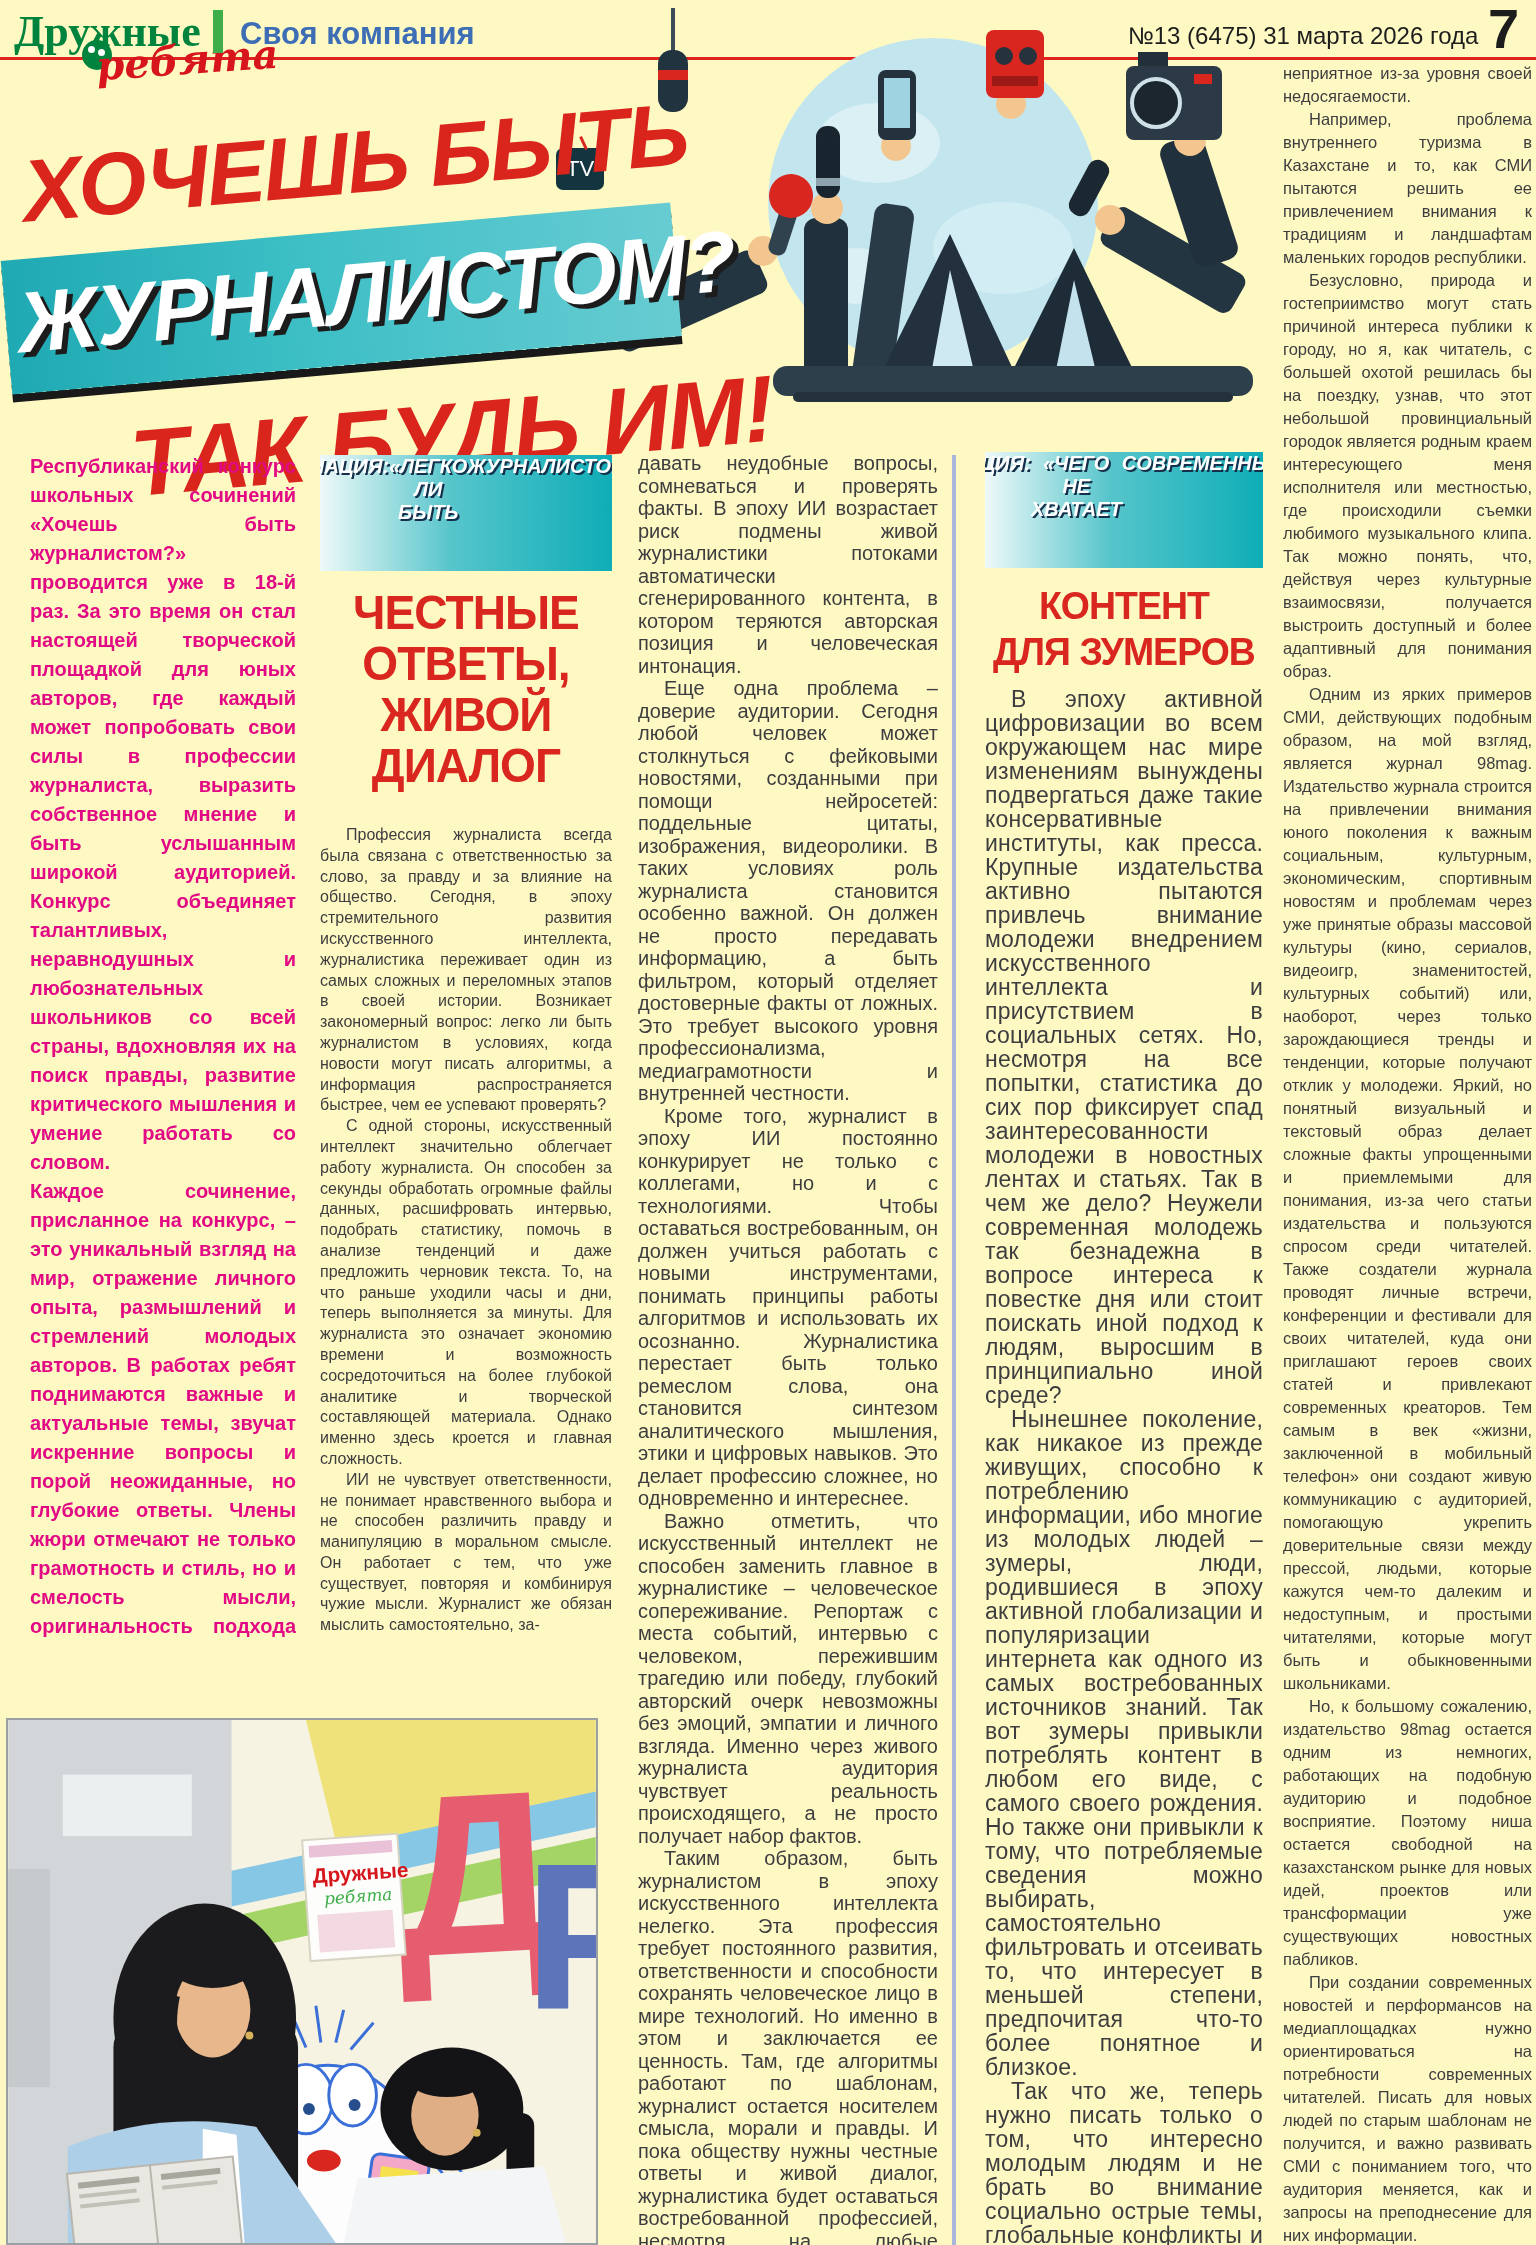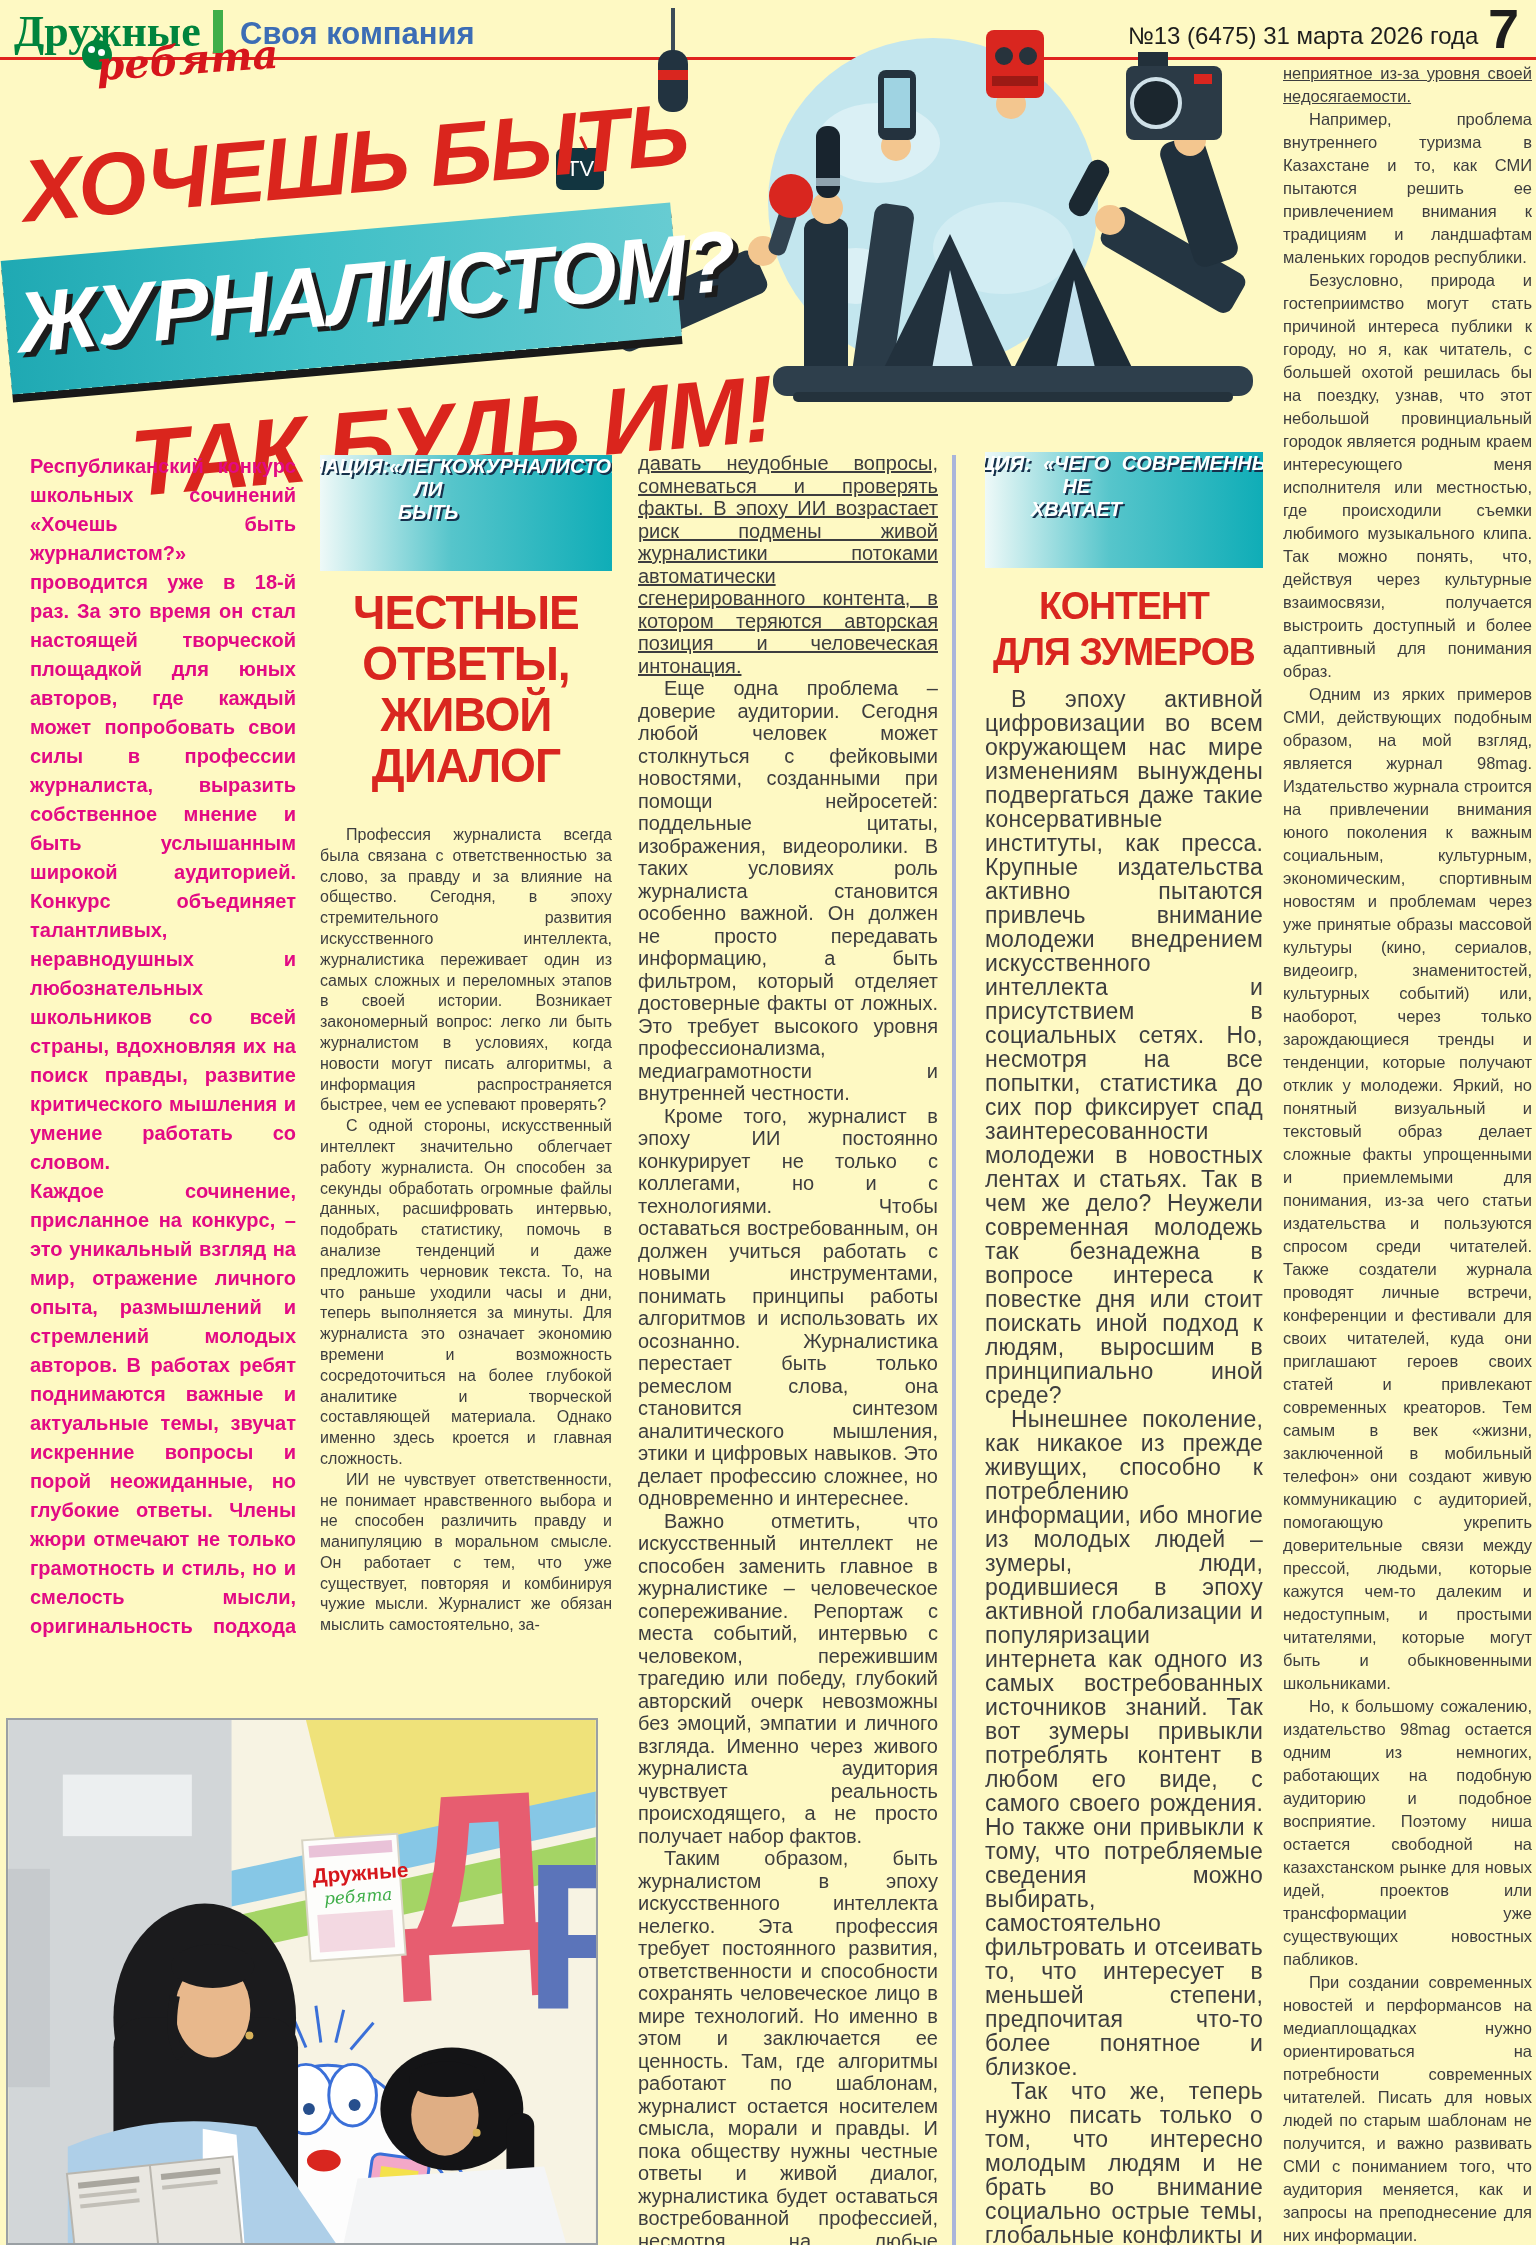--- a/index.html
+++ b/index.html
@@ -46,21 +46,21 @@
   .badge{width:100%;height:116px;display:flex;justify-content:center;
         background:linear-gradient(90deg,#eef9f8,#56c5cb 45%,#0fadb7);
         text-align:center;}
   .badge div{font-size:20px;line-height:23px;font-weight:bold;font-style:italic;color:#fff;
         text-shadow:2px 2px 0 #16304b;}
   .red-title{margin-top:16px;text-align:center;color:#d9261f;font-weight:bold;}
   .red-title div{letter-spacing:-1px;transform:scaleX(0.96);}
   #title1 div{font-size:48px;line-height:51px;}
   #title2 div{font-size:39px;line-height:43px;margin-top:3px;}
   .bodytext p{margin:0;text-indent:26px;text-align:justify;color:#3d3d3f;}
-  .bodytext p.noindent{text-indent:0;text-decoration:underline;}
+  .bodytext p.noindent{text-indent:0;}
   #col2 .bodytext{margin-top:34px;}
   #col2 .bodytext p{font-size:16px;line-height:20.8px;}
   #col3 .bodytext p{font-size:20px;line-height:22.5px;}
   #col4 .bodytext{margin-top:14px;}
   #col4 .bodytext p{font-size:23px;line-height:24px;letter-spacing:0.2px;}
   #col5 .bodytext p{font-size:16.5px;line-height:23px;}
   .signature{margin-top:16px;text-align:right;font-weight:bold;color:#222;}
   .signature div{font-size:21px;line-height:28px;}
   .divider{position:absolute;left:952px;top:455px;width:4px;height:1790px;background:#a9b5da;}
   

